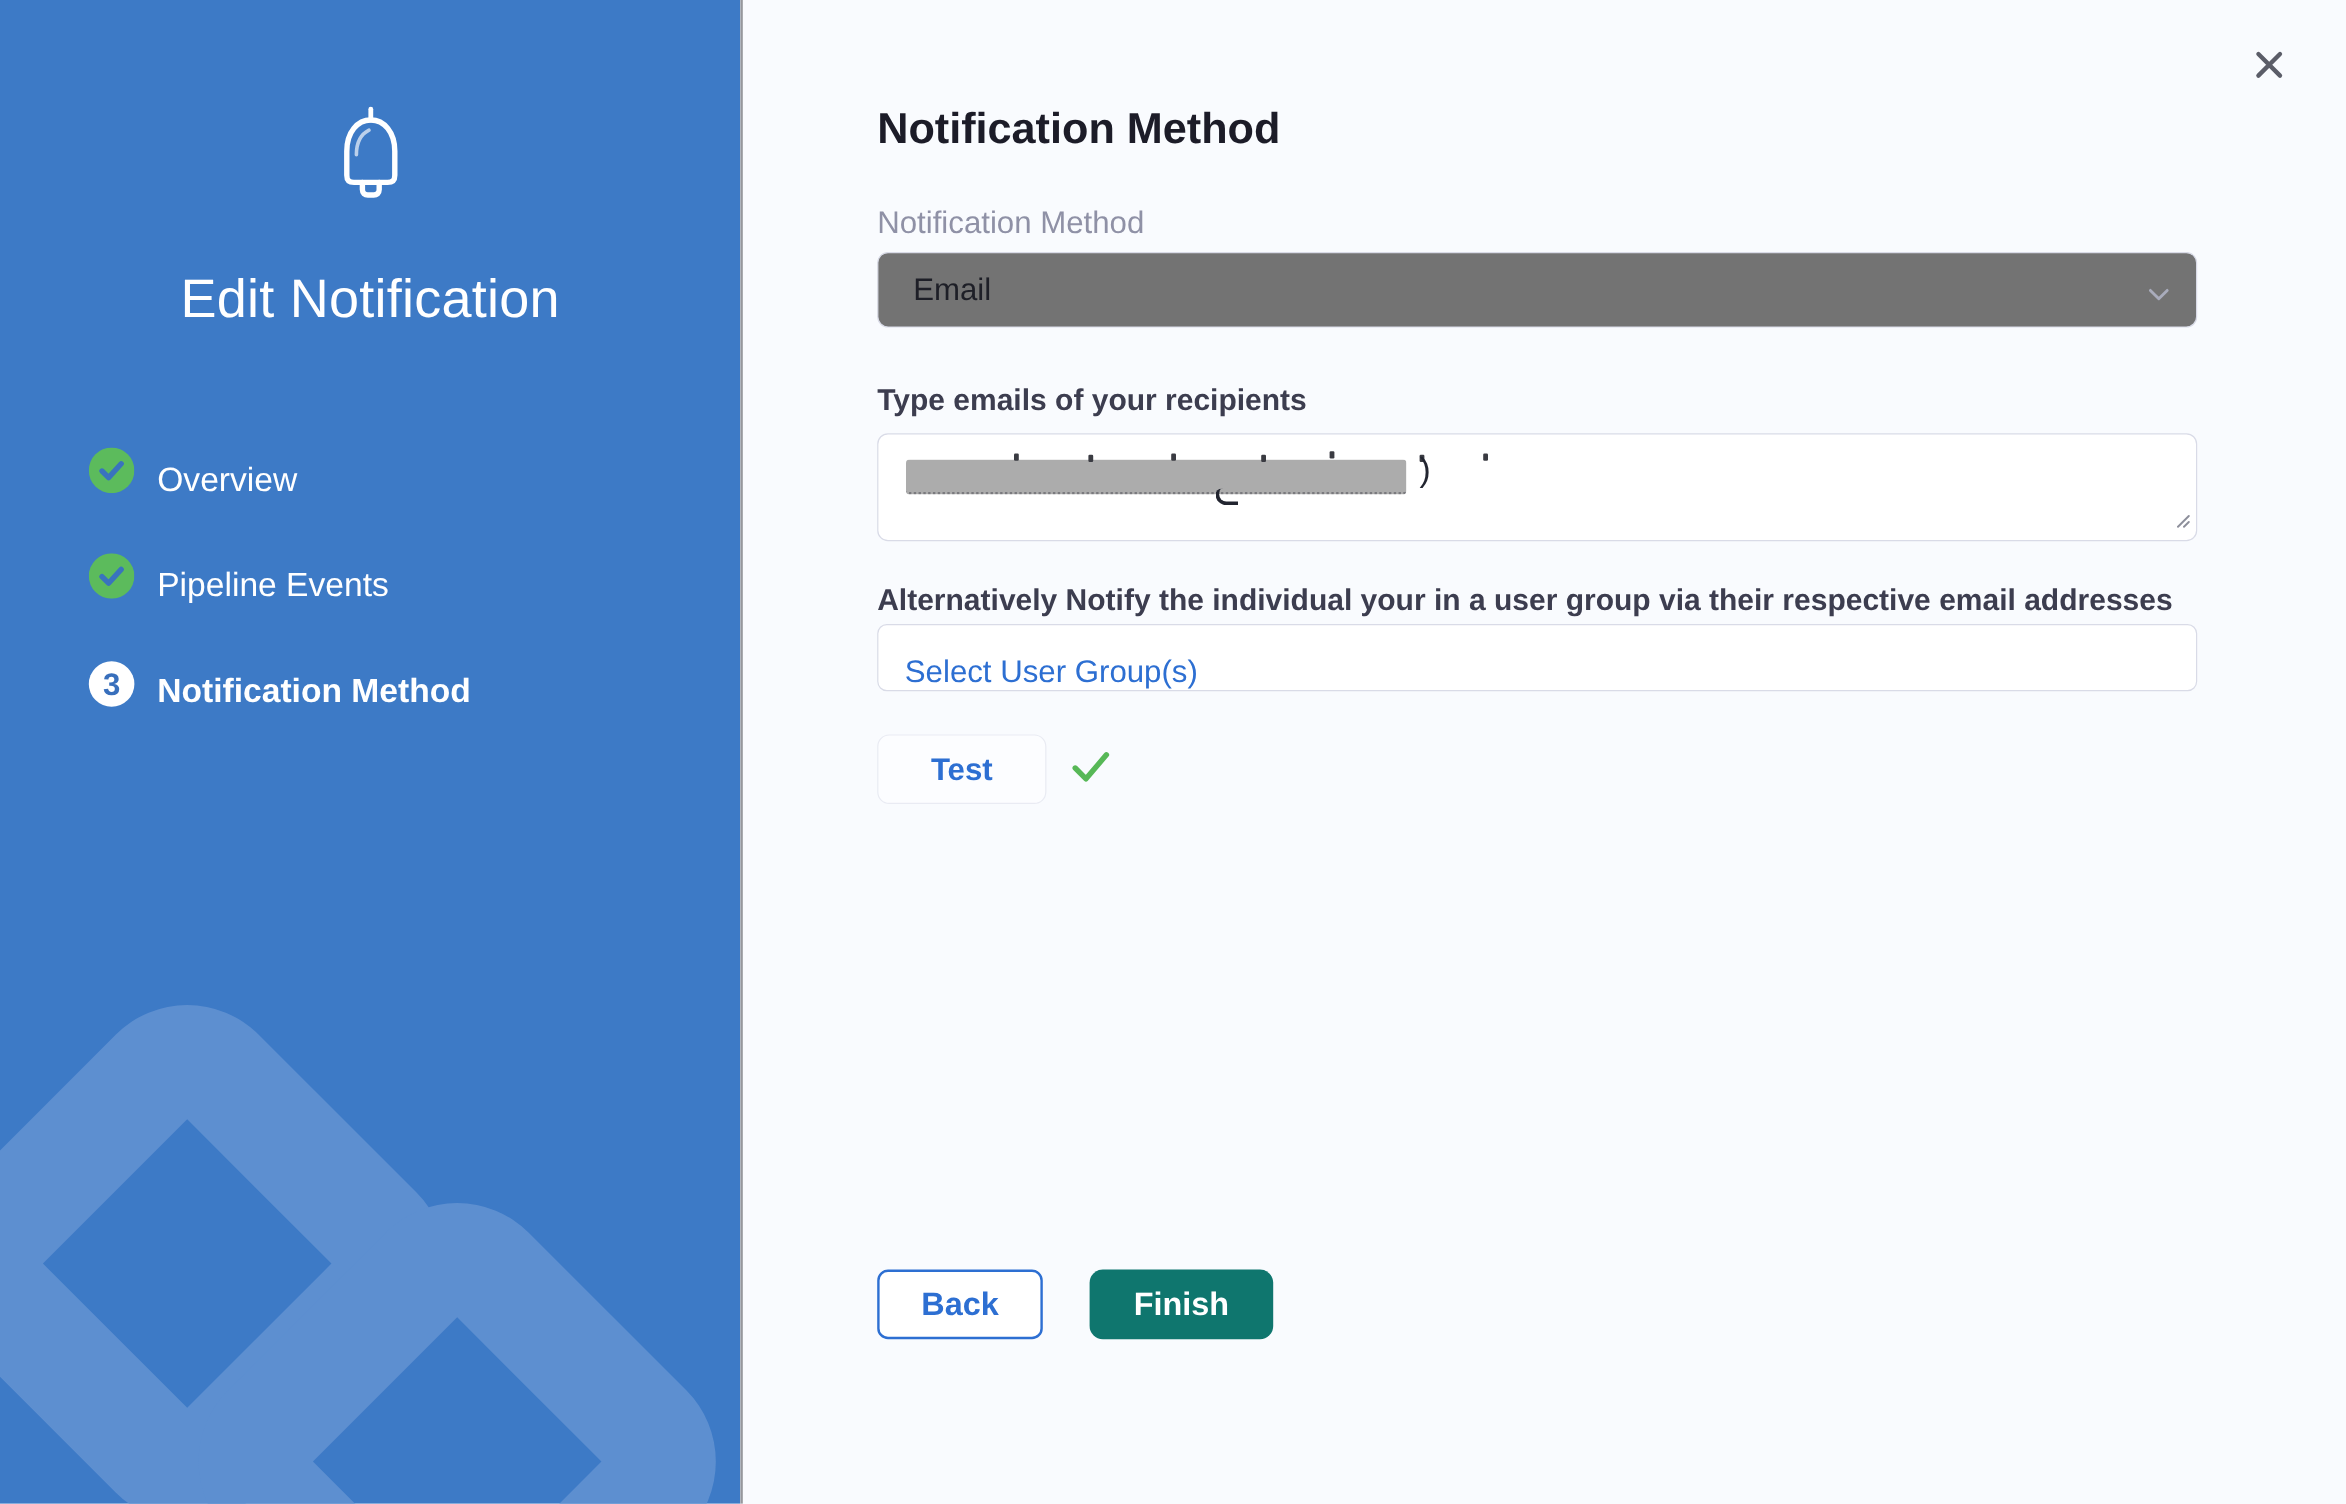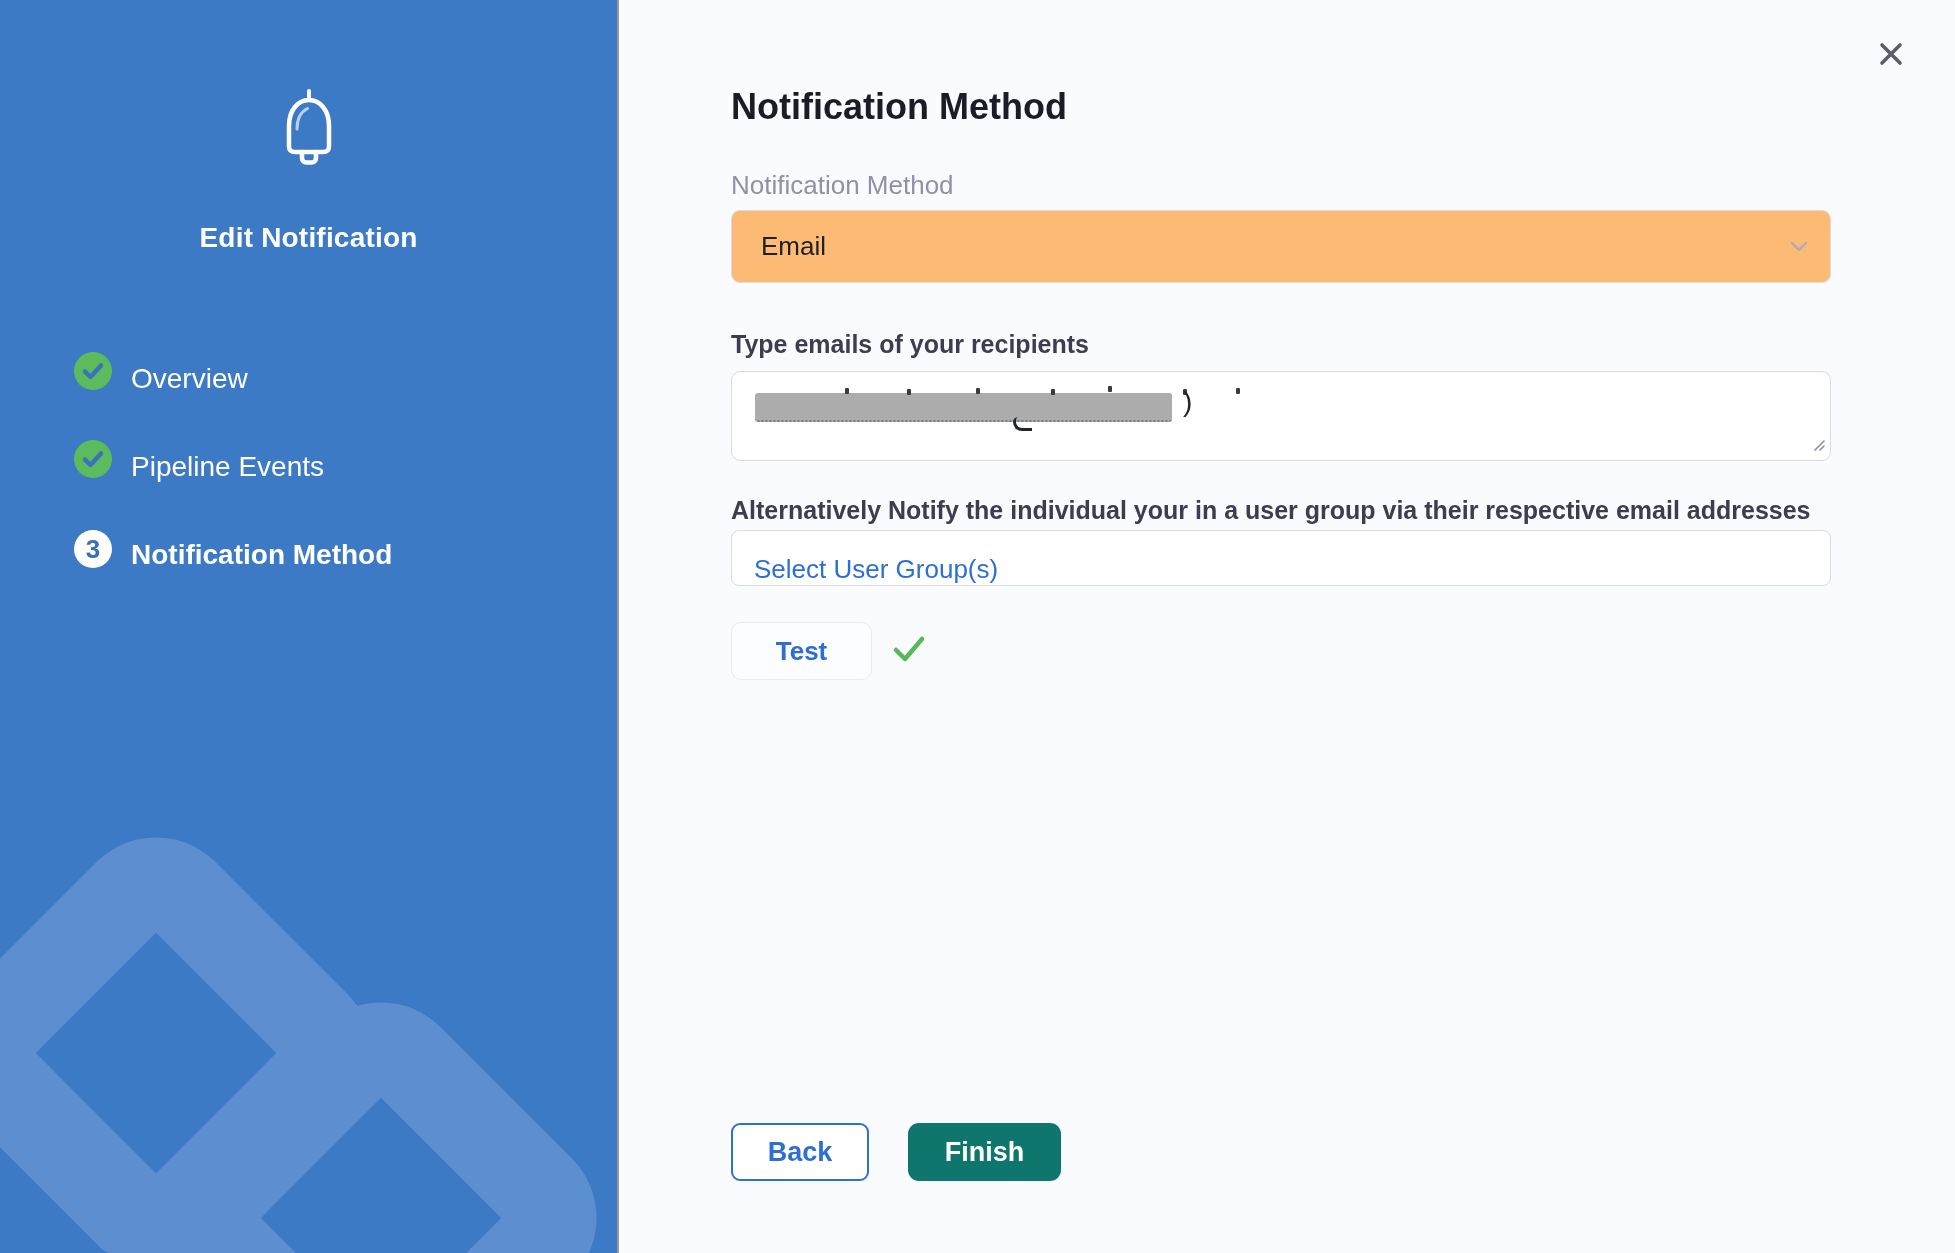--- a/index.html
+++ b/index.html
@@ -20,21 +20,21 @@
     border:92px solid #5D8FD0; border-radius:84px;
     transform:rotate(45deg); pointer-events:none;
   }
   .wm-a { left:-21px; top:876px; }
   .wm-b { left:204px; top:1041px; }
 
   .sidebar-inner { position:relative; z-index:2; }
   .bell-wrap { display:flex; justify-content:center; margin-top:88px; }
   .sidebar-title {
     margin-top:52px; text-align:center;
-    font-size:28px; font-weight:700; letter-spacing:.2px;
+    font-size:45px; font-weight:400; letter-spacing:.2px;
   }
   .steps { margin-top:100px; padding-left:74px; }
   .step { display:flex; align-items:center; gap:19px; height:38px; margin-bottom:50px; cursor:pointer; }
   .step-label { font-size:28px; font-weight:400; color:#FFFFFF;margin-top:12px; }
   .step.active .step-label { font-weight:700; }
   .num-circle {
     width:38px; height:38px; border-radius:50%; background:#FFFFFF;
     color:#386FBC; font-size:26px; font-weight:700;
     display:flex; align-items:center; justify-content:center; flex:0 0 38px;
   }
@@ -56,22 +56,22 @@
   .field-label-muted {
     margin-top:38px; font-size:26px; font-weight:400; color:#8F91A6; line-height:34px;
   }
   .field-label-bold {
     font-size:25px; font-weight:700; color:#3C3D4F; line-height:32px;
   }
   .lbl-recipients { margin-top:45px; }
   .lbl-usergroup  { margin-top:33px; }
 
   .select-box {
-    position:relative; margin-top:8px; width:1100px; height:73px;
-    background:#fdba74; border:1px solid #D9DBE7; border-radius:9px;
+    position:relative; margin-top:8px; width:1100px; height:63px;
+    background:#737373; border:1px solid #D9DBE7; border-radius:9px;
     display:flex; align-items:center; padding:0 52px 0 29px; cursor:pointer;
   }
   .select-value { font-size:26px; color:#1E1F27; }
   .select-box .chev { position:absolute; right:22px; top:27px; }
 
   .textarea-wrap { position:relative; margin-top:11px; width:1100px; height:90px; }
   .textarea-wrap textarea {
     width:1100px; height:90px; resize:none; outline:none;
     background:#FFFFFF; border:1px solid #D9DBE7; border-radius:9px;
     font-family:"Liberation Sans","DejaVu Sans",sans-serif; font-size:26px; color:#1E1F27;
@@ -106,21 +106,21 @@
   }
   .usergroup-link { font-size:26px; font-weight:500; color:#2D6FD2; }
 
   .test-row { margin-top:36px; display:flex; align-items:center; gap:19px; }
   .test-btn {
     width:141px; height:58px; background:#FCFDFF; border:1px solid #E9EBF3;
     border-radius:10px; color:#2D6FD2; font-size:26px; font-weight:700;
     font-family:inherit; cursor:pointer;
   }
 
-  .footer-row { position:absolute; left:112px; top:1123px; display:flex; gap:39px; }
+  .footer-row { position:absolute; left:112px; top:1058px; display:flex; gap:39px; }
   .back-btn {
     width:138px; height:58px; background:#FFFFFF; border:2px solid #2D6FD2;
     border-radius:9px; color:#2D6FD2; font-size:27px; font-weight:700;
     font-family:inherit; cursor:pointer;
   }
   .finish-btn {
     width:153px; height:58px; background:#0f766e; border:none;
     border-radius:11px; color:#FFFFFF; font-size:27px; font-weight:700;
     font-family:inherit; cursor:pointer;
   }

